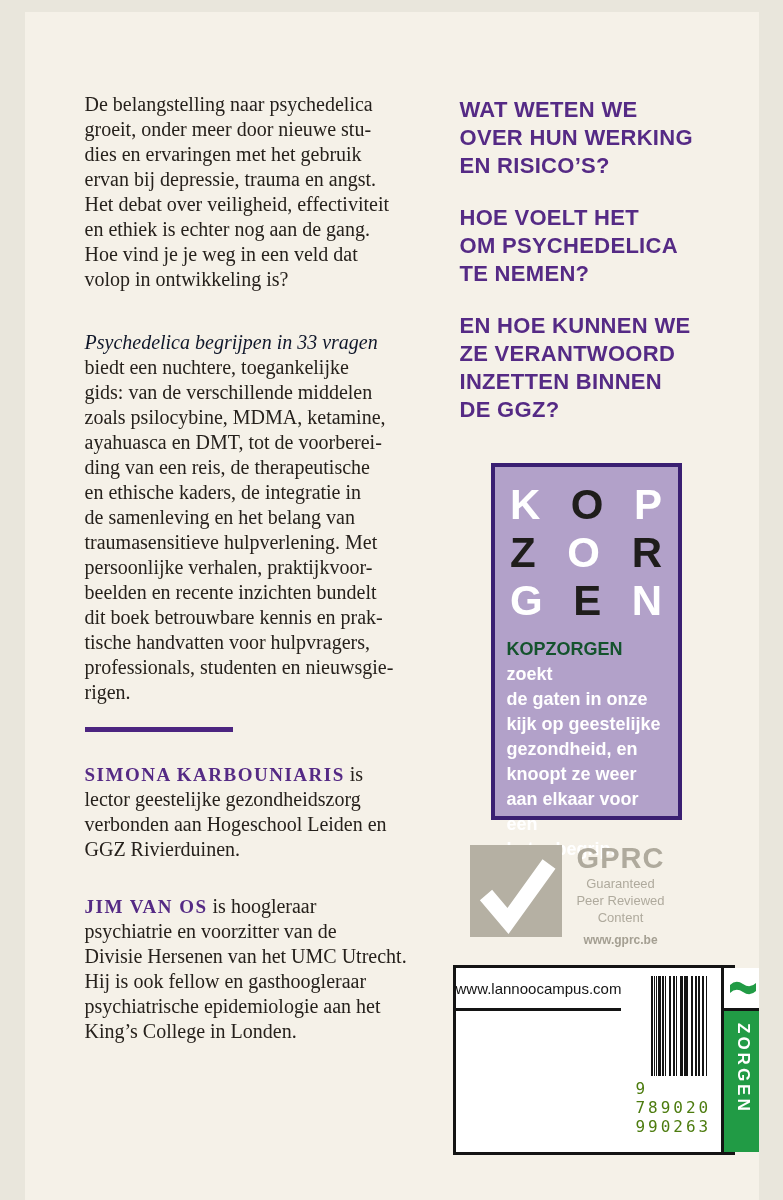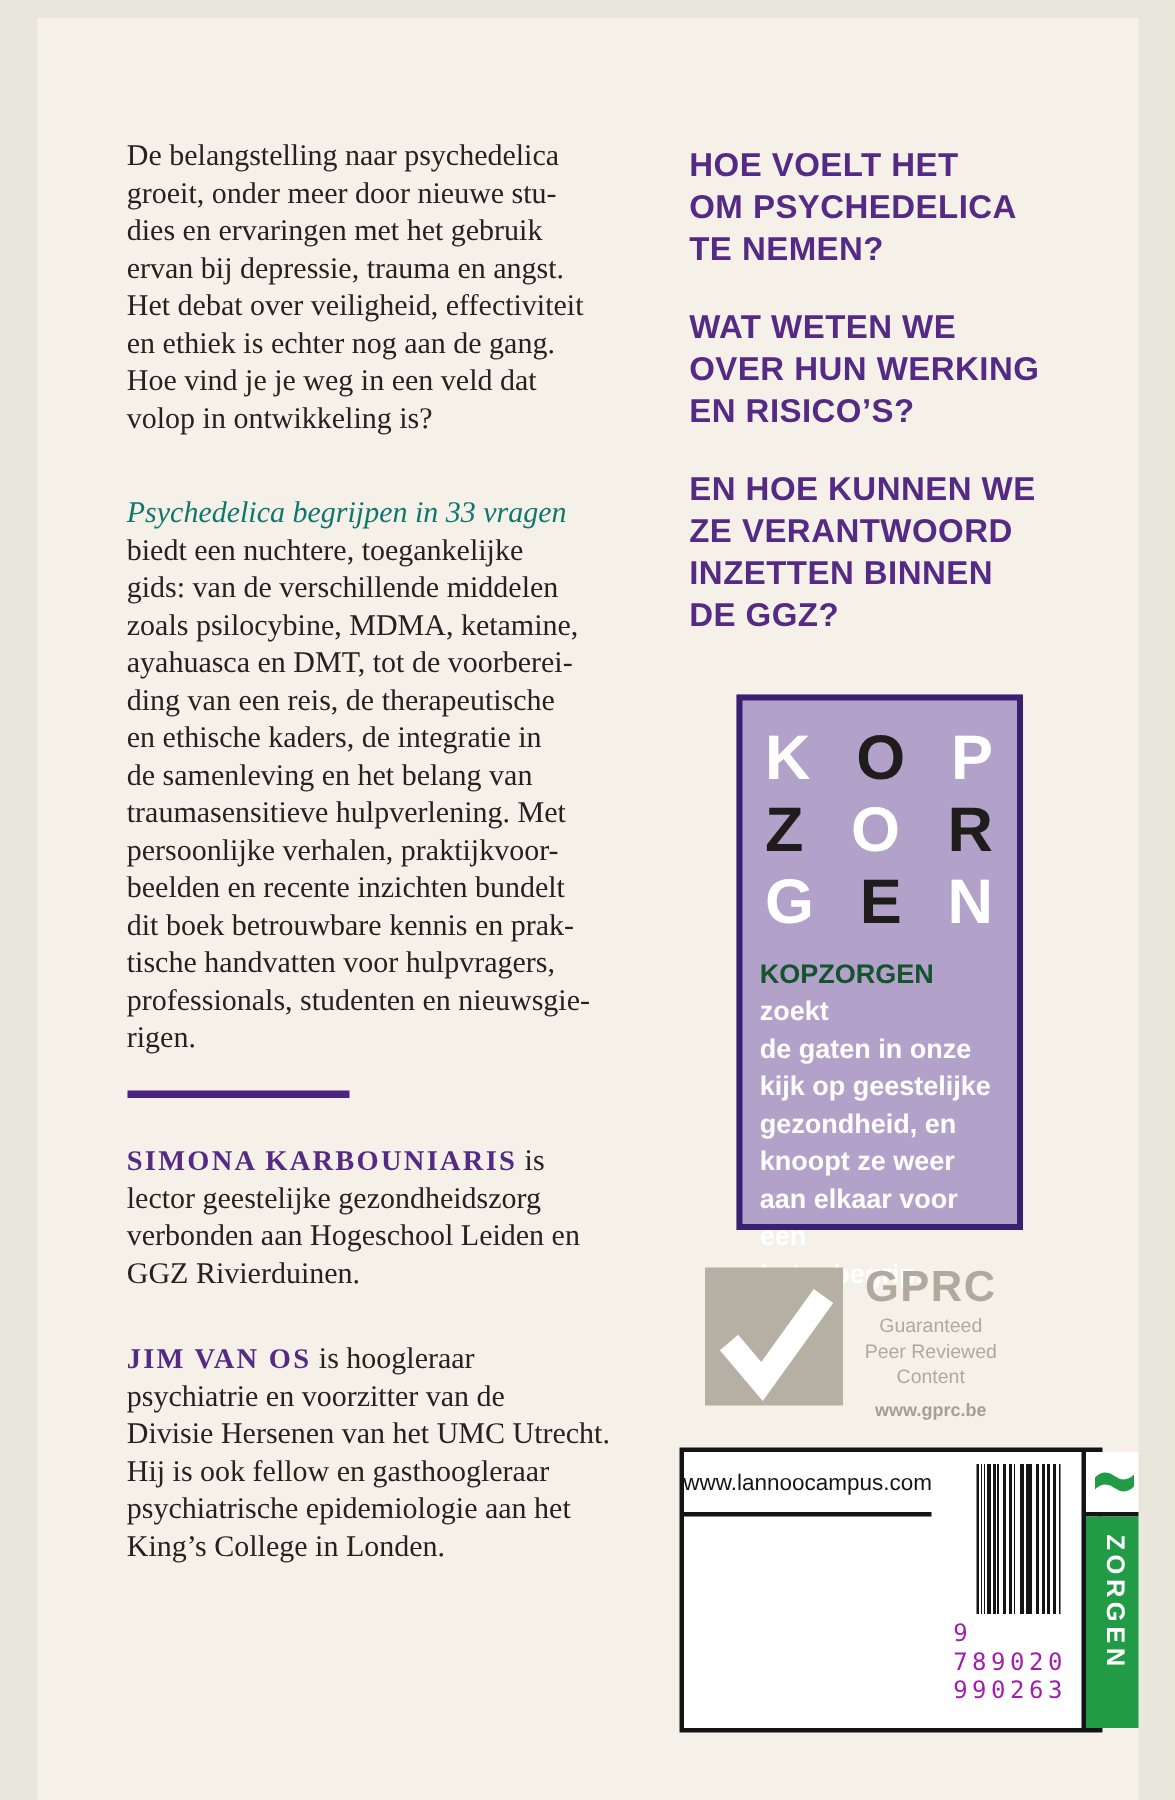--- a/index.html
+++ b/index.html
@@ -7,21 +7,21 @@
     position:relative;width:734px;height:1200px;margin:12px auto;
     background:#f5f1e8;overflow:hidden;
     font-family:"Liberation Serif",serif;color:#26211c;
   }
   .pre{white-space:pre-line;}
 
   
   .leftcol{position:absolute;left:60px;top:80px;width:400px;}
   .bodytext{margin:0;font-size:20px;line-height:25px;}
   .p1{margin-bottom:38px;}
-  .lead-italic{font-style:italic;color:#0f766e;}
+  .lead-italic{font-style:italic;color:#0f172a;}
   .section-rule{width:148px;height:5px;background:#4c2580;border:none;margin:22px 0 30px 0;}
   .author{margin:0 0 32px 0;font-size:20px;line-height:25px;}
   .author-name{
     font-family:"Liberation Serif",serif;font-weight:700;color:#552a85;
     letter-spacing:1.5px;font-size:19px;
   }
 
   
   .questions{position:absolute;left:435px;top:84px;width:300px;}
   .question{
@@ -71,21 +71,21 @@
   }
   .bc-area{flex:1;padding:8px 10px 0 14px;}
   .bars{
     height:100px;margin:0 4px 0 16px;background-color:#fff;
     background-image:
       repeating-linear-gradient(90deg,#141414 0 2px,transparent 2px 3px,#141414 3px 4px,transparent 4px 7px,#141414 7px 9px,transparent 9px 11px),
       repeating-linear-gradient(90deg,transparent 0 5px,#141414 5px 6px,transparent 6px 9px,#141414 9px 10px,transparent 10px 13px);
   }
   .bc-digits{
     margin-top:3px;font-family:"DejaVu Sans Mono",monospace;
-    font-size:16px;letter-spacing:3px;color:#a21caf;
+    font-size:16px;letter-spacing:3px;color:#4d7c0f;
   }
   .bc-mid{border-left:3px solid #141414;display:flex;flex-direction:column;}
   .flag-cell{height:40px;border-bottom:3px solid #141414;flex:0 0 auto;
     display:flex;align-items:center;justify-content:center;background:#fff;}
   .zorgen-band{flex:1;background:#219b45;display:flex;justify-content:center;padding-top:12px;}
   .vtext{writing-mode:vertical-rl;text-orientation:mixed;}
   .zorgen-label{
     font-family:"Liberation Sans",sans-serif;font-weight:700;
     font-size:17px;letter-spacing:3px;color:#ffffff;
   }
@@ -139,26 +139,26 @@
 GGZ Rivierduinen.</span></p>
     <p class="author"><span class="author-name">JIM VAN OS</span><span class="pre"> is hoogleraar
 psychiatrie en voorzitter van de
 Divisie Hersenen van het UMC Utrecht.
 Hij is ook fellow en gasthoogleraar
 psychiatrische epidemiologie aan het
 King’s College in Londen.</span></p>
   </div>
 
   <div class="questions">
+    <div class="question pre">WAT WETEN WE
+OVER HUN WERKING
+EN RISICO’S?</div>
     <div class="question pre">HOE VOELT HET
 OM PSYCHEDELICA
 TE NEMEN?</div>
-    <div class="question pre">WAT WETEN WE
-OVER HUN WERKING
-EN RISICO’S?</div>
     <div class="question pre">EN HOE KUNNEN WE
 ZE VERANTWOORD
 INZETTEN BINNEN
 DE GGZ?</div>
   </div>
 
   <div class="kopzorgen-box">
     <div class="letter-grid">
       <div class="letter-row">
           <span class="lw">K</span>

